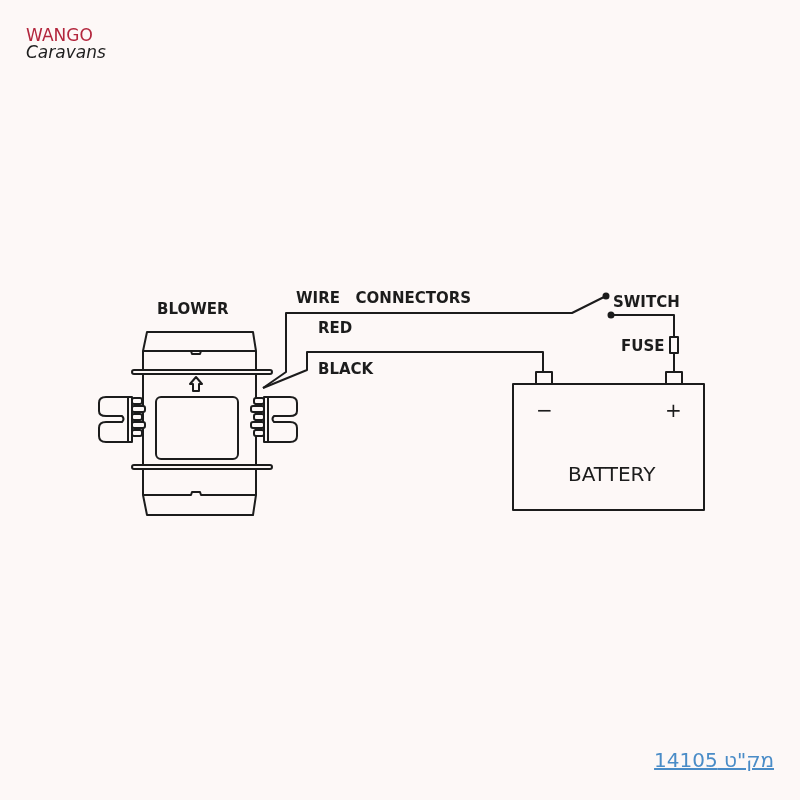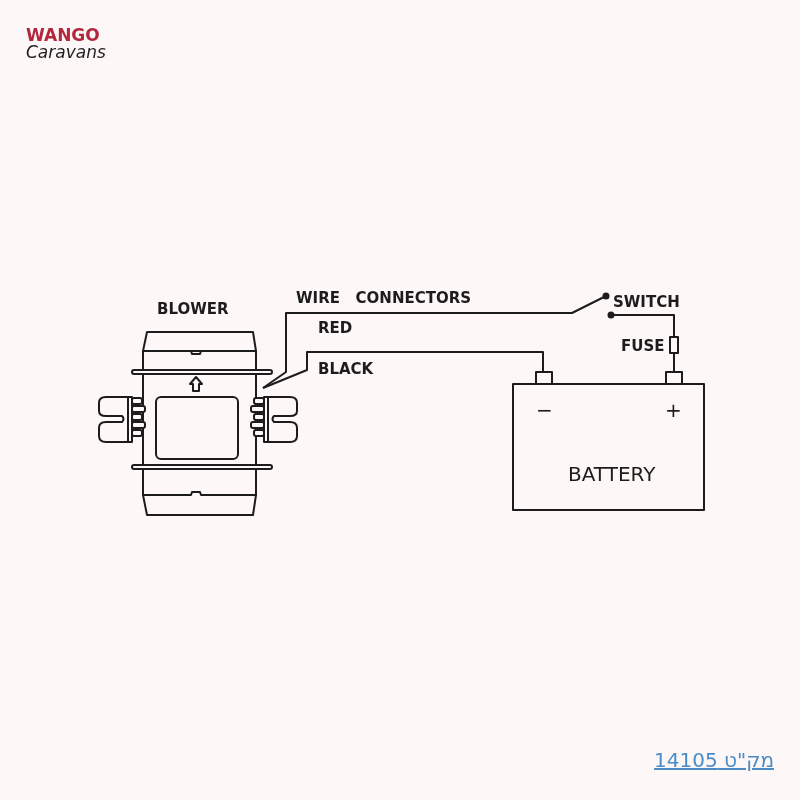--- a/index.html
+++ b/index.html
@@ -5,21 +5,21 @@
     html, body { margin: 0; padding: 0; }
     body {
       width: 800px; height: 800px; overflow: hidden;
       background: #fdf8f7;
       position: relative;
       font-family: "DejaVu Sans", sans-serif;
     }
     .logo { position: absolute; left: 24px; top: 22px; width: 110px; height: 45px; }
     .logo-top {
       position: absolute; left: 2px; top: 3px;
-      font-family: "DejaVu Sans", sans-serif; font-weight: bold;
+      font-family: "DejaVu Sans", sans-serif; font-weight: normal;
       font-size: 17px; color: #b3263d; letter-spacing: 0px;
     }
     .logo-bottom {
       position: absolute; left: 2px; top: 20px;
       font-family: "DejaVu Sans", sans-serif; font-style: italic;
       font-size: 17px; color: #1e1e1e;
     }
     svg.diagram { position: absolute; left: 0; top: 0; }
     .lbl {
       font-family: "DejaVu Sans", sans-serif; font-weight: bold;

